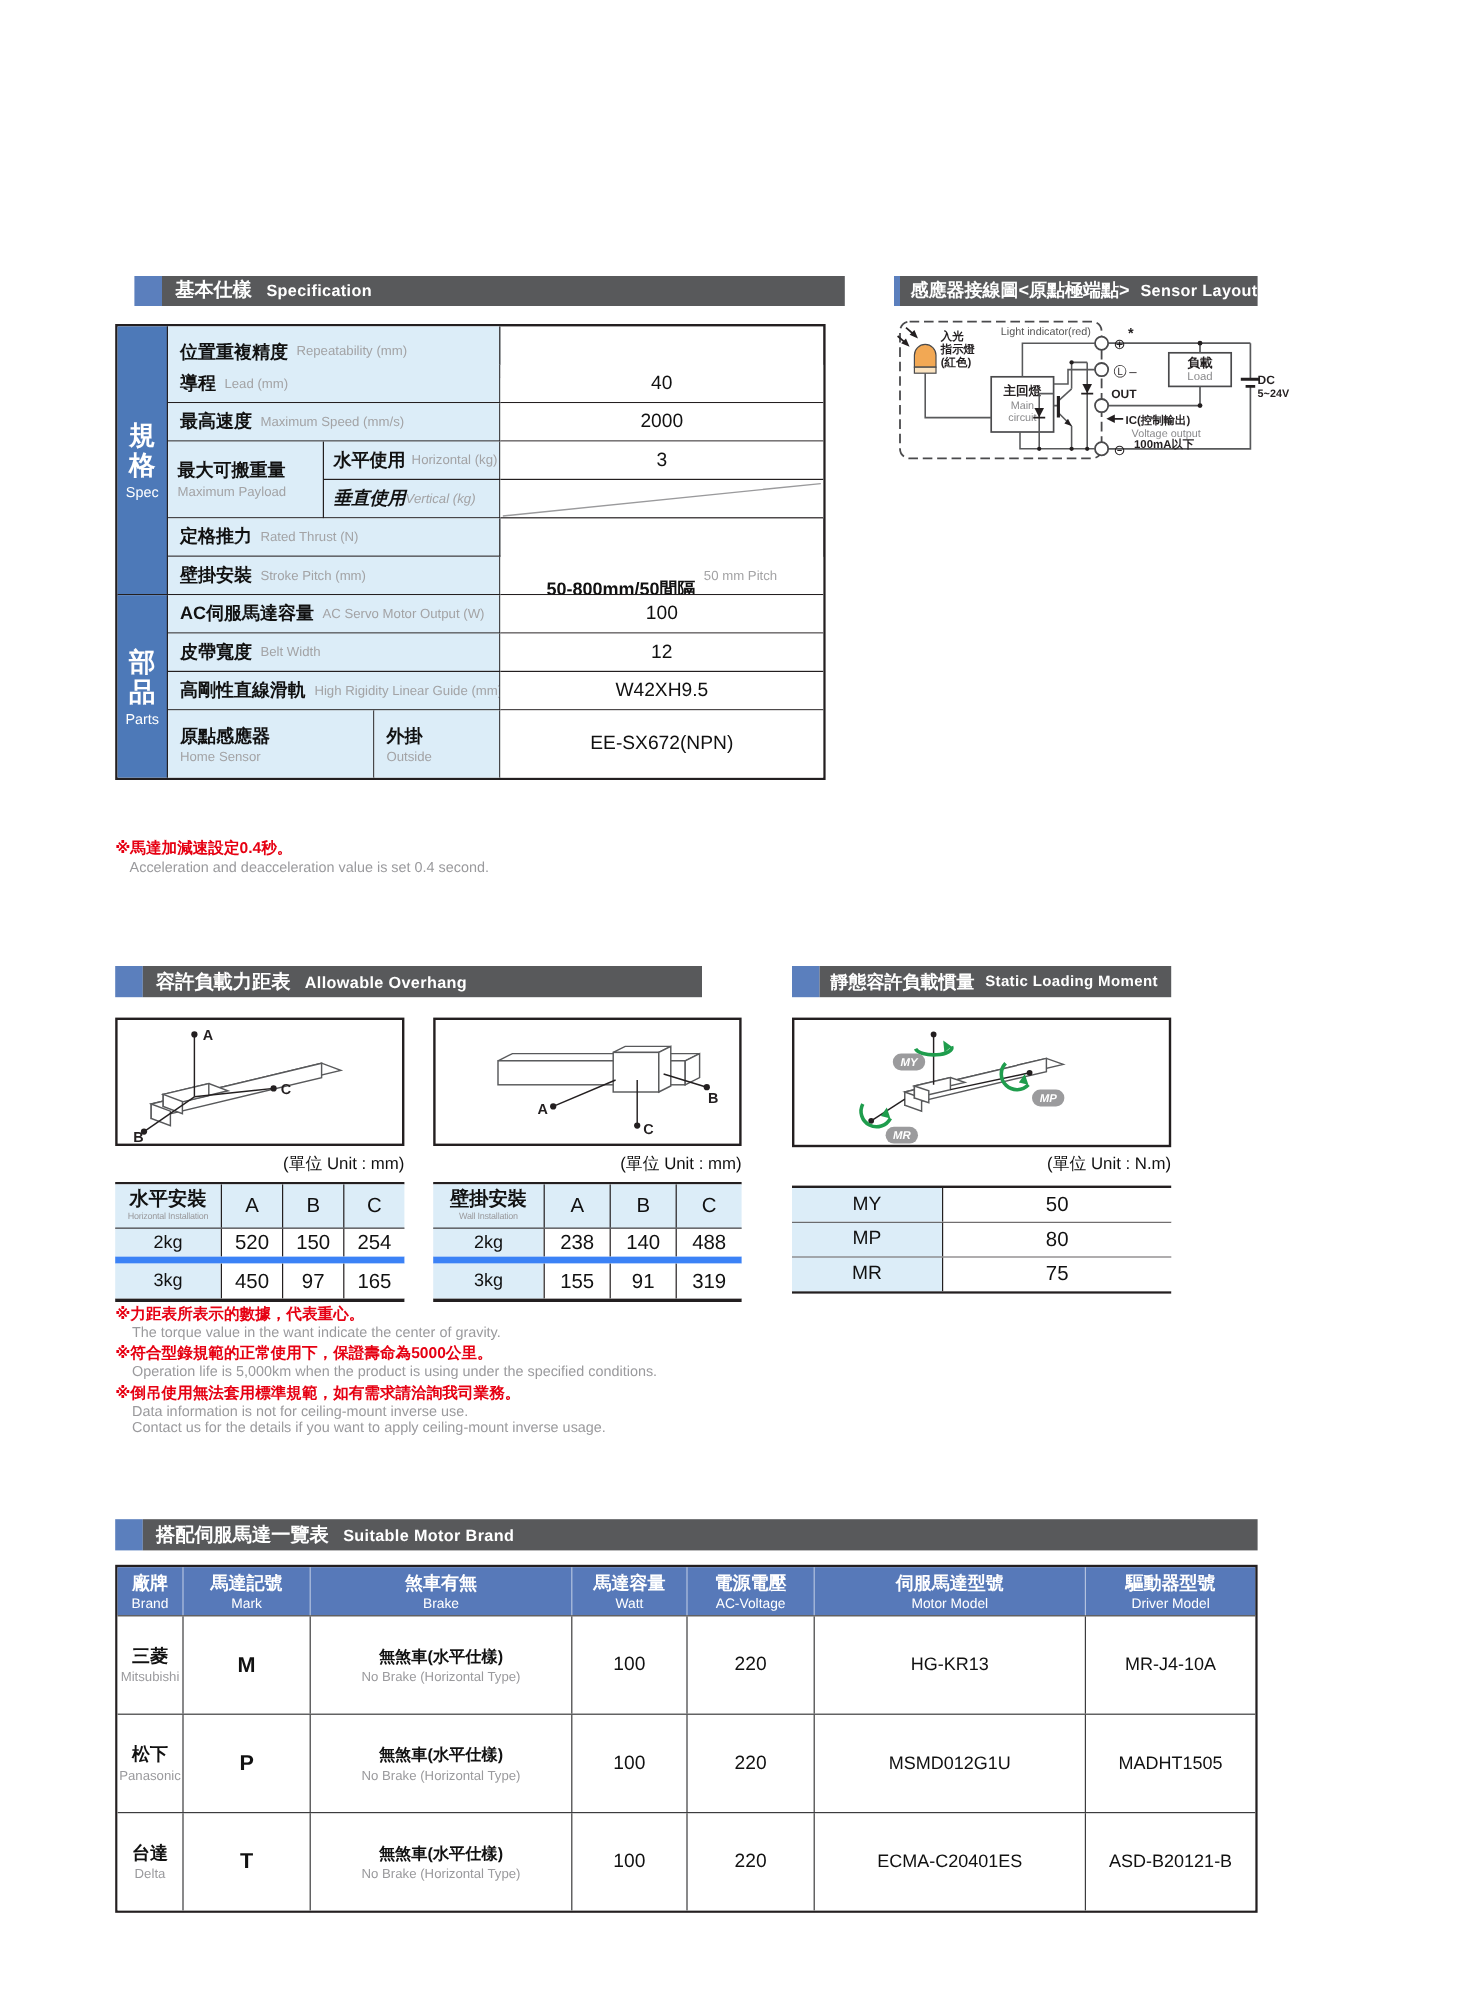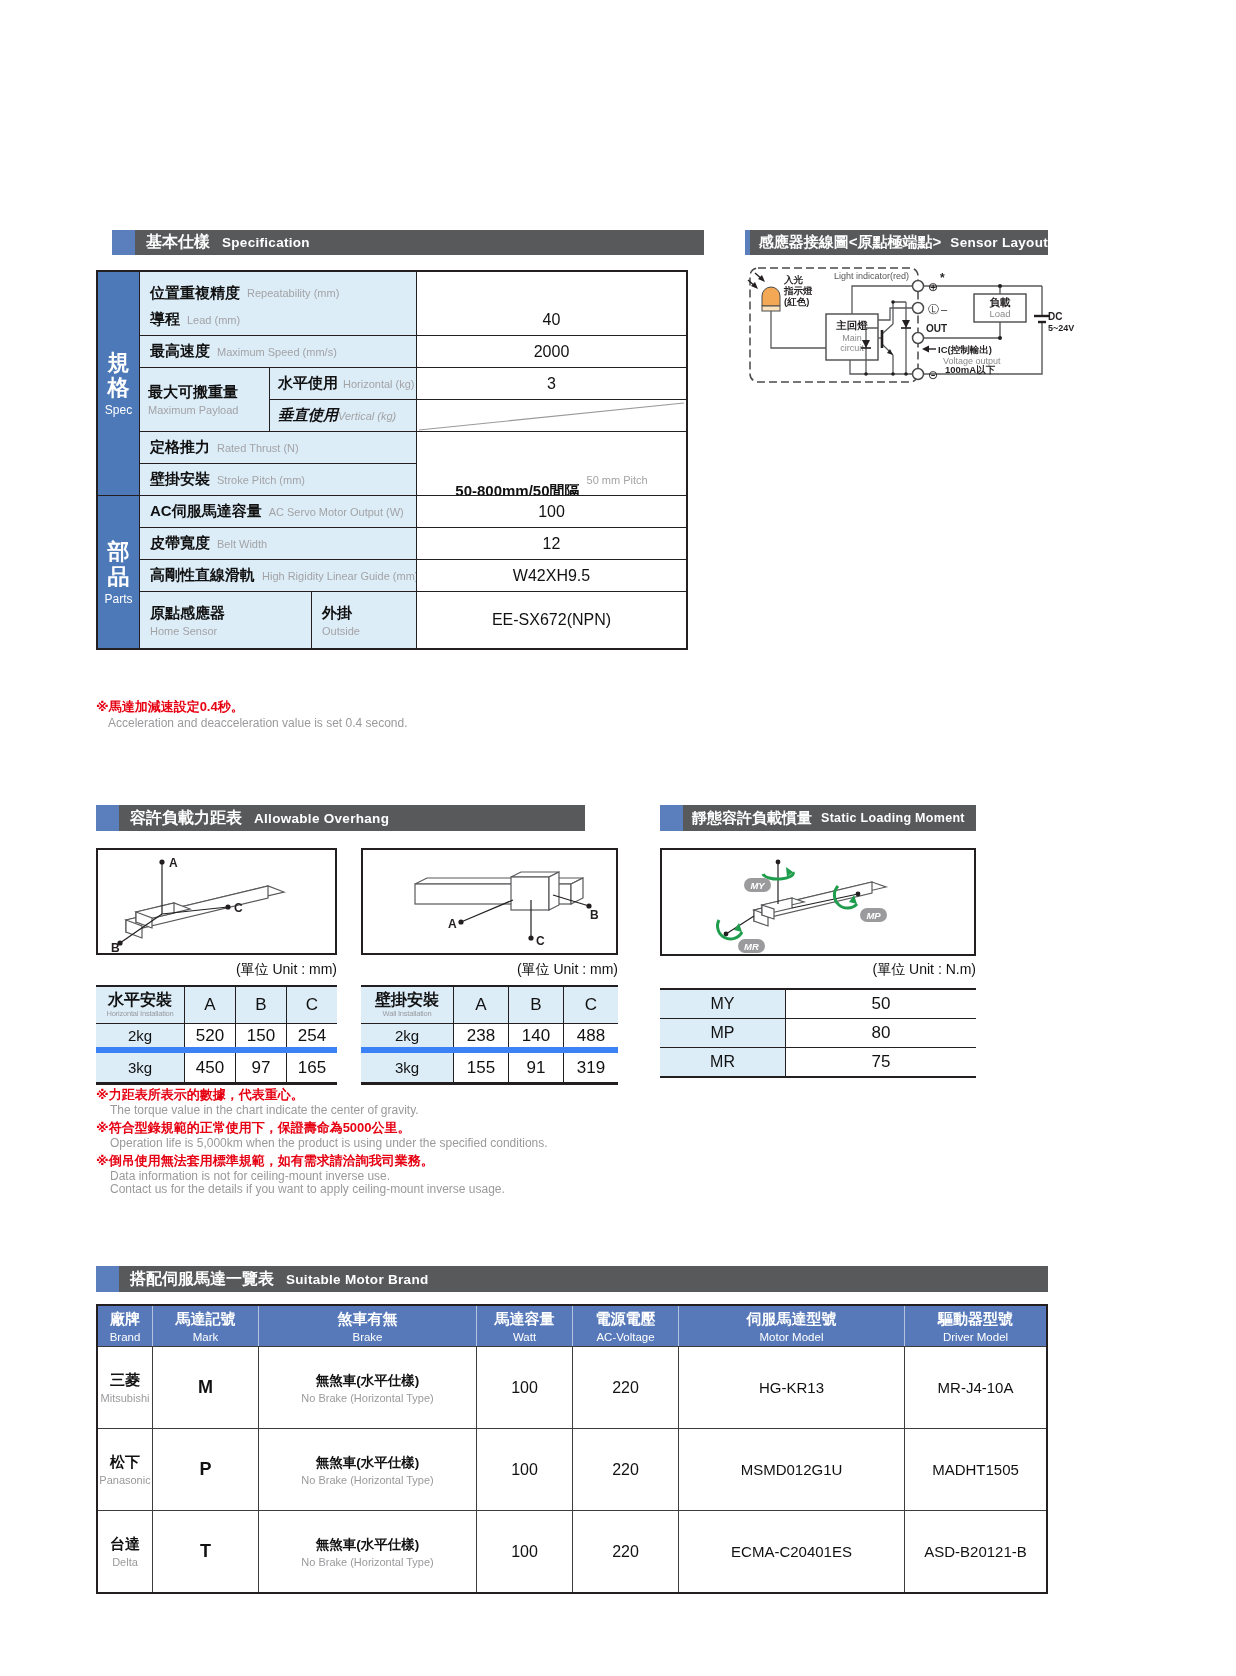--- a/index.html
+++ b/index.html
@@ -390,21 +390,21 @@
     </div>
     <div class="ov-row ov-drow2">
       <div class="ov-c ov-load" style="width:92px;">3kg</div>
       <div class="ov-c ov-val" style="width:55px;">155</div>
       <div class="ov-c ov-val" style="width:55px;">91</div>
       <div class="ov-c ov-val" style="width:55px;">319</div>
     </div>
   </div>
 
   <div class="note-red" style="left:96px;top:1086px;">※力距表所表示的數據，代表重心。</div>
-  <div class="note-gray" style="left:110px;top:1103px;">The torque value in the chart indicate the center of gravity.</div>
+  <div class="note-gray" style="left:110px;top:1103px;">The torque value in the want indicate the center of gravity.</div>
   <div class="note-red" style="left:96px;top:1119px;">※符合型錄規範的正常使用下，保證壽命為5000公里。</div>
   <div class="note-gray" style="left:110px;top:1136px;">Operation life is 5,000km when the product is using under the specified conditions.</div>
   <div class="note-red" style="left:96px;top:1152px;">※倒吊使用無法套用標準規範，如有需求請洽詢我司業務。</div>
   <div class="note-gray" style="left:110px;top:1169px;">Data information is not for ceiling-mount inverse use.</div>
   <div class="note-gray" style="left:110px;top:1182px;">Contact us for the details if you want to apply ceiling-mount inverse usage.</div>
 
   <div class="abs sec-hdr" style="left:660px;top:805px;width:316px;height:26px;">
     <div class="sq"></div>
     <div class="bar" style="gap:9px;padding-left:9px;">
       <span class="hzh" style="font-size:15px;">靜態容許負載慣量</span>

